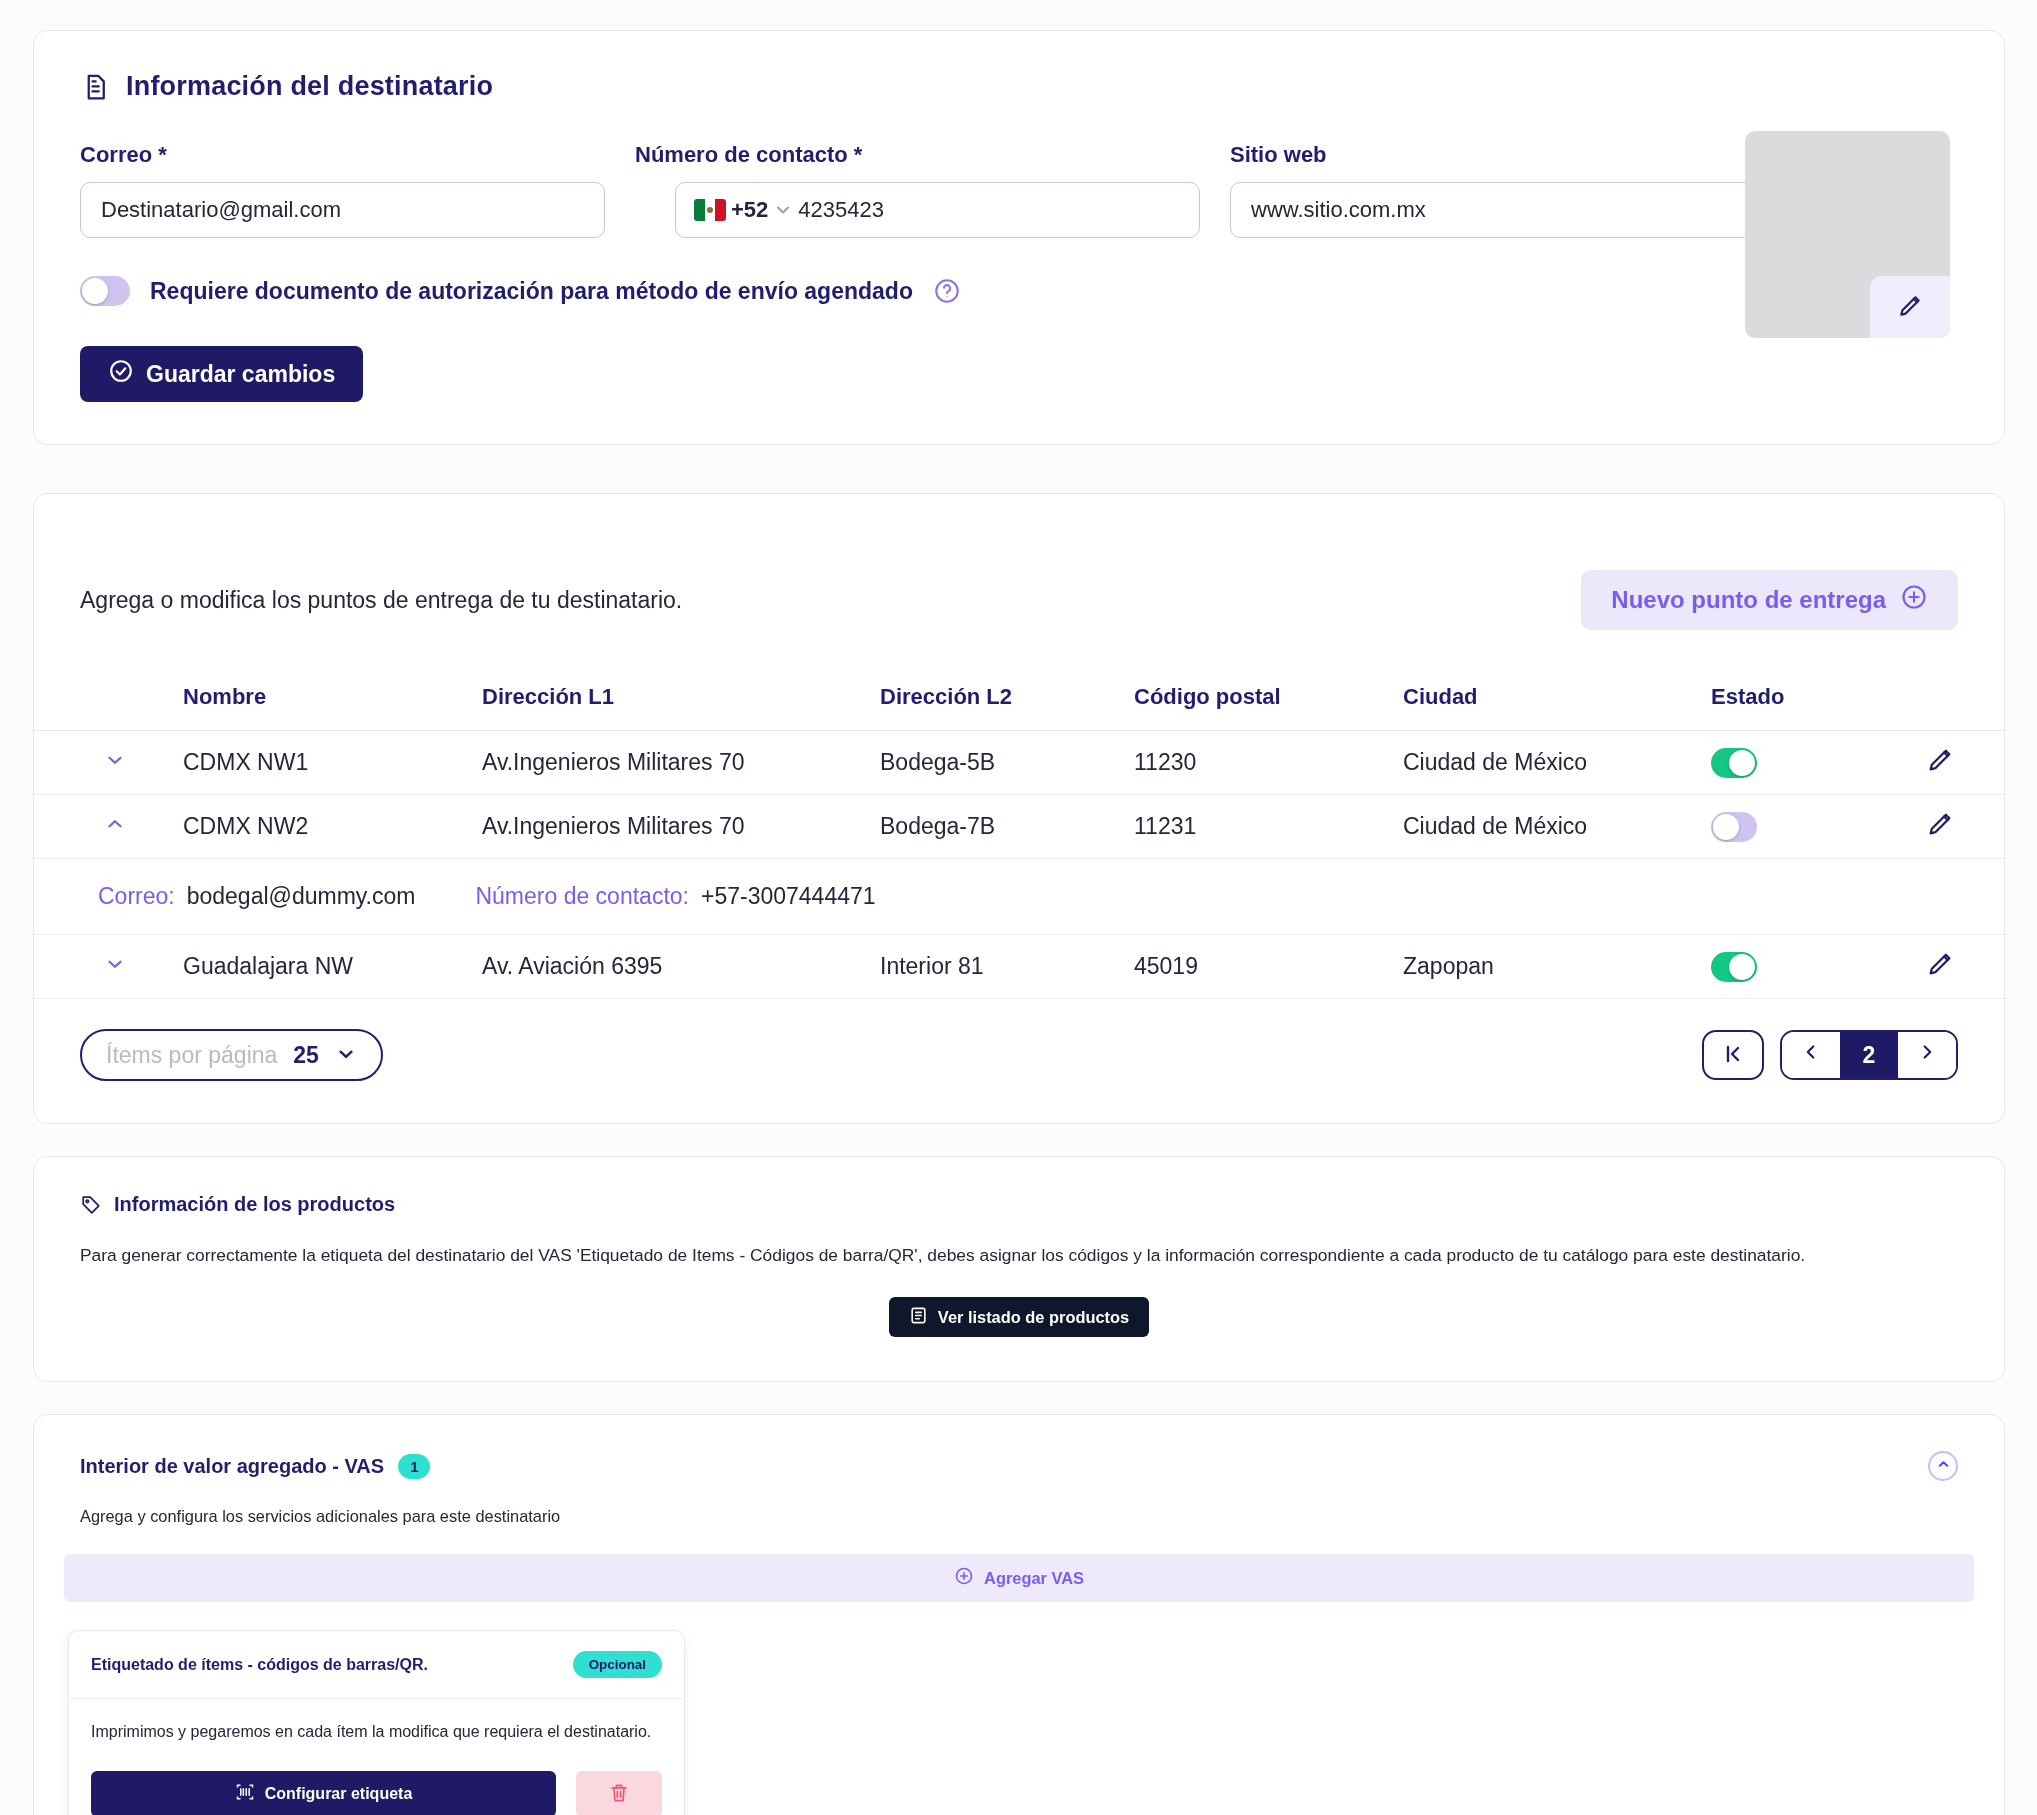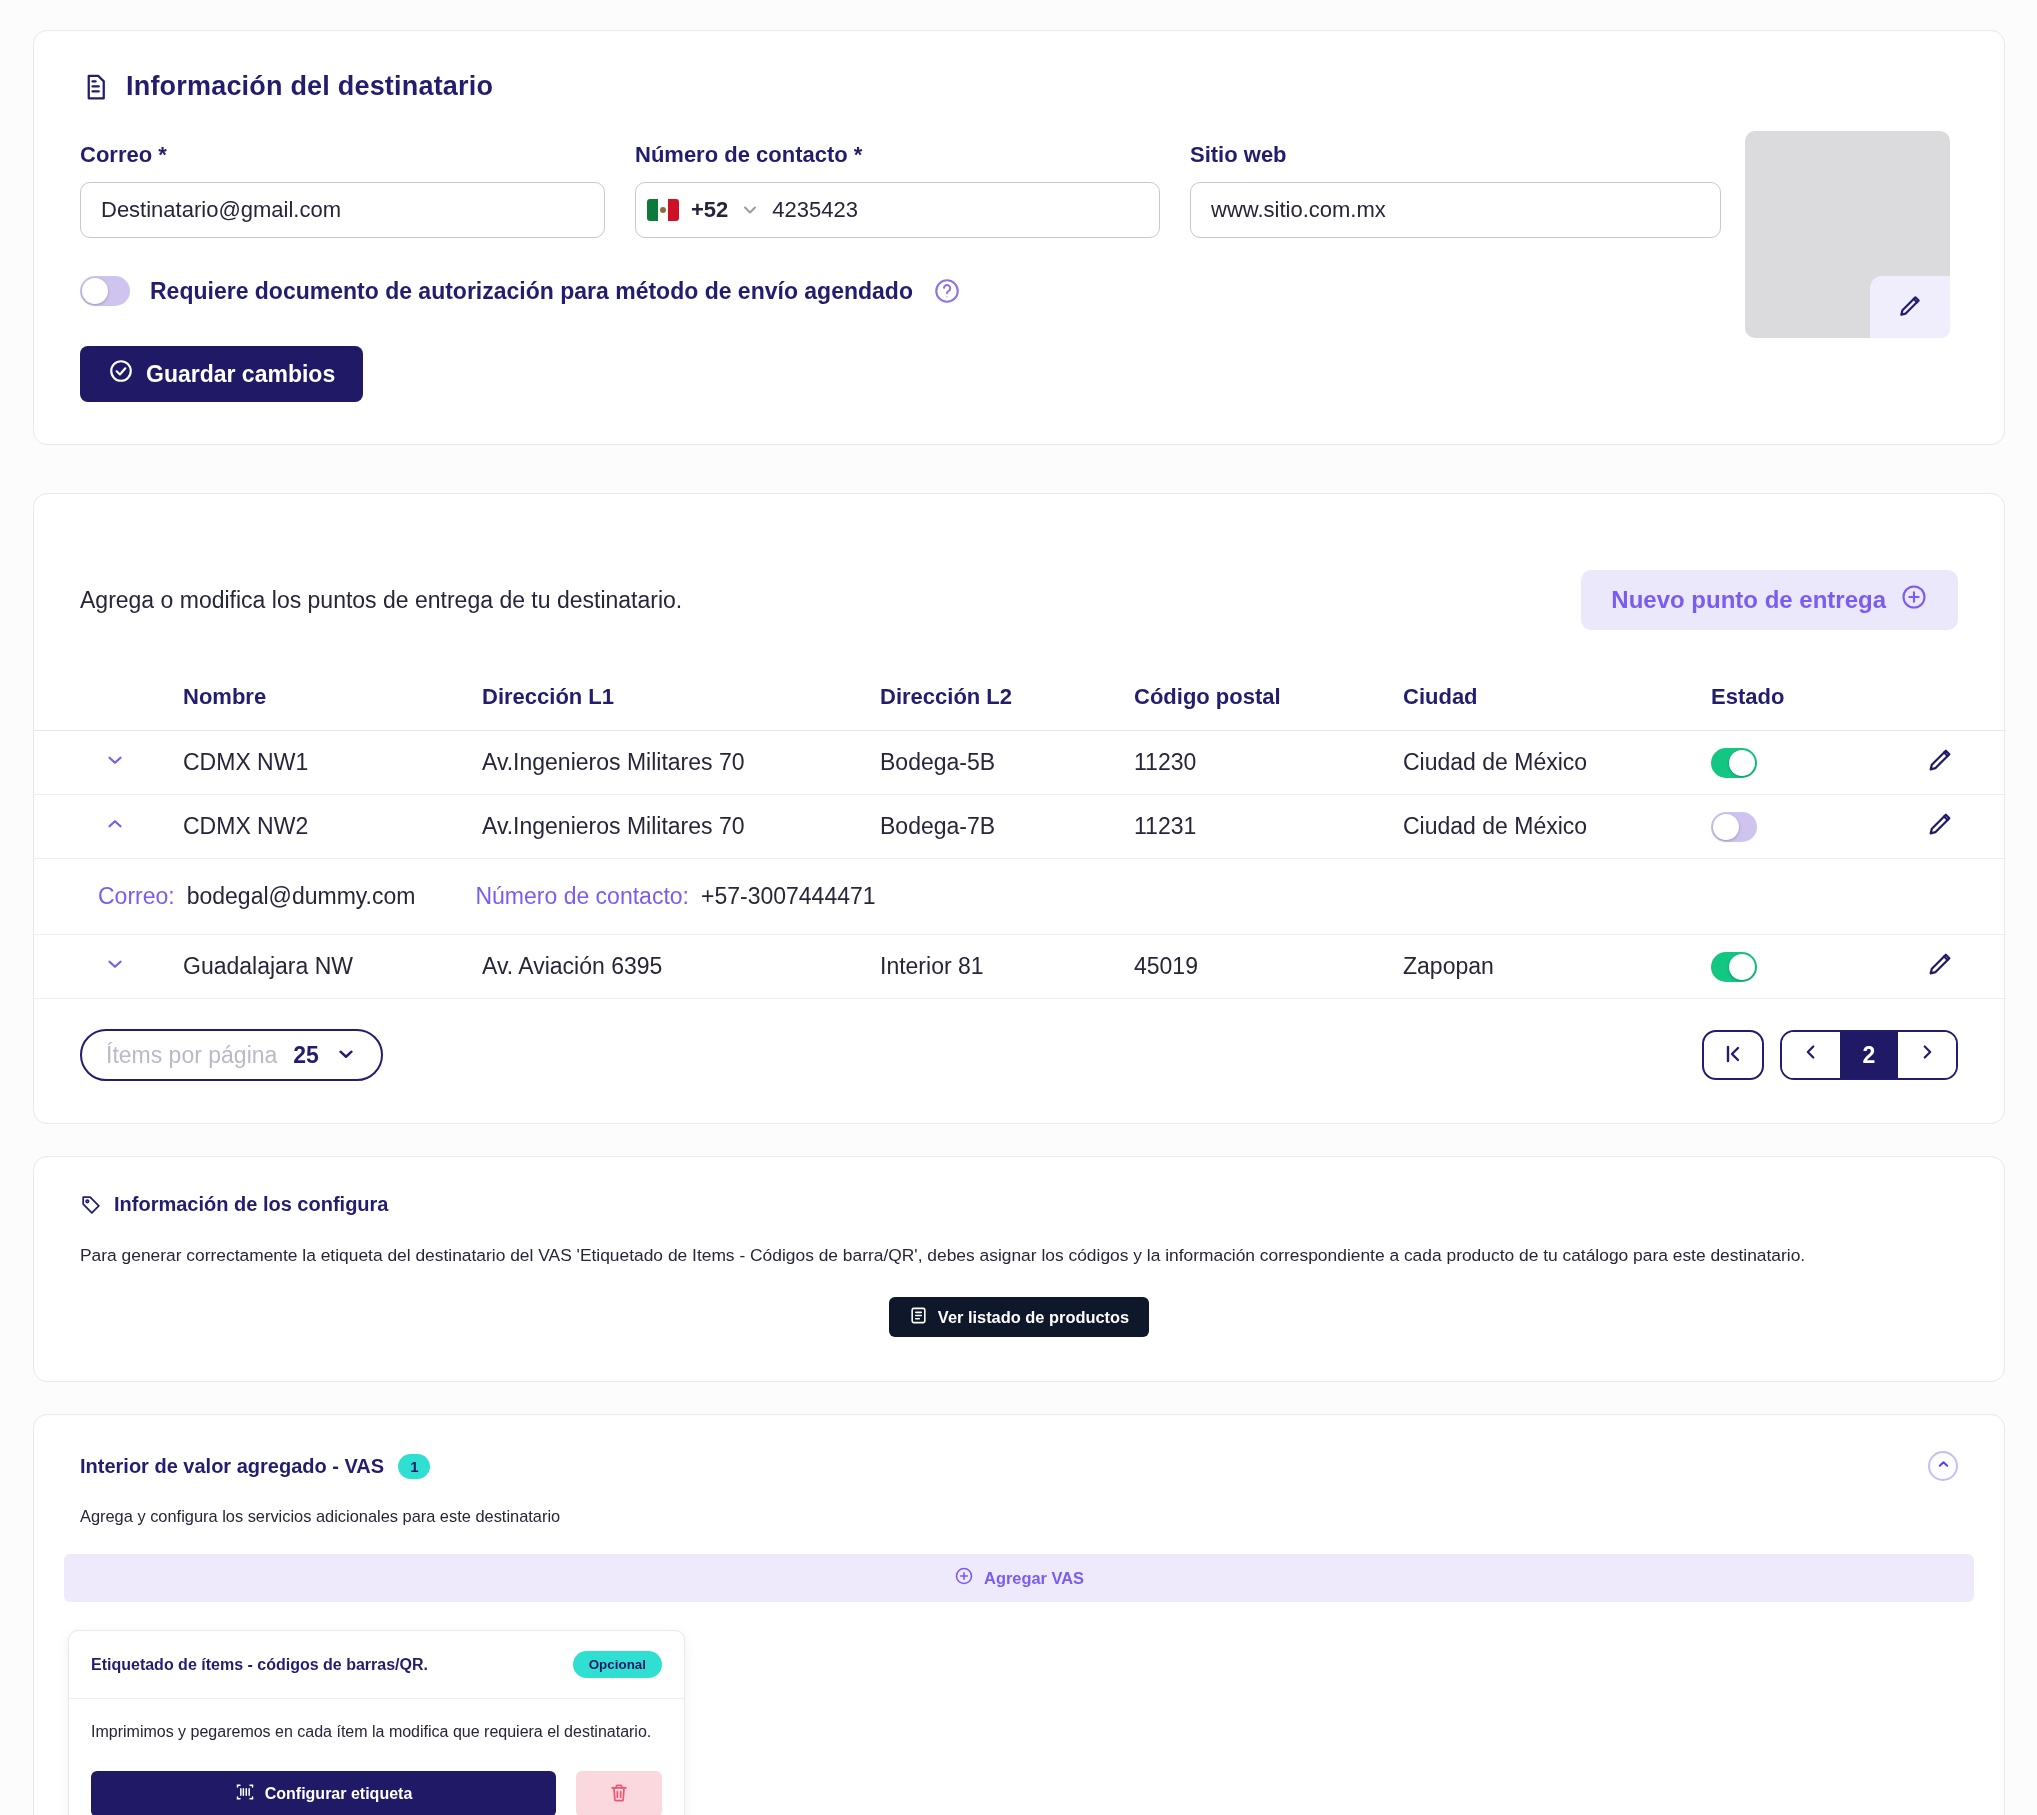--- a/index.html
+++ b/index.html
@@ -25,21 +25,21 @@
   .field { display:flex; flex-direction:column; }
   .field-label { font-size:22px; font-weight:700; color:#221d6e; margin-bottom:14px; }
   .text-input {
     height:56px; border:1.5px solid #c8c8d4; border-radius:10px;
     padding:0 20px; font-size:22px; color:#26253a; background:#fff;
     font-family:"Liberation Sans", sans-serif; outline:none; width:100%;
   }
   .w-email { width:525px; } .w-site { width:531px; }
   .phone-input {
     width:525px; height:56px; border:1.5px solid #c8c8d4; border-radius:10px;
-    display:flex; align-items:center; padding:0 11px; gap:12px; background:#fff;
+    display:flex; align-items:center; padding:0 18px; gap:5px; background:#fff;margin-left:40px;
   }
   .flag { width:32px; height:22px; border-radius:3px; overflow:hidden; display:inline-flex; }
   .dial-code { font-size:22px; font-weight:700; color:#26253a; }
   .phone-number { font-size:22px; color:#26253a; border:none; outline:none; flex:1; min-width:0; font-family:"Liberation Sans", sans-serif; }
   .chev-small { color:#9a9aac; display:inline-flex; }
   .photo-box {
     position:absolute; top:100px; right:54px;
     width:205px; height:207px; background:#dbdbde; border-radius:10px;
   }
   .photo-edit-btn {
@@ -422,21 +422,21 @@
 </section>
 
 <section class="card" id="card-products">
   <div class="small-title-row">
     <span class="title-icon">
       <svg width="22" height="22" viewBox="0 0 24 24" fill="none" stroke="currentColor" stroke-width="1.9" stroke-linecap="round" stroke-linejoin="round">
           <path d="M3.5 3.5h7.6l9.4 9.4-7.6 7.6-9.4-9.4z"></path>
           <circle cx="8" cy="8" r="1.4"></circle>
         </svg>
     </span>
-    <h3 class="small-title">Información de los configura</h3>
+    <h3 class="small-title">Información de los productos</h3>
   </div>
   <p class="products-desc">Para generar correctamente la etiqueta del destinatario del VAS 'Etiquetado de Items - Códigos de barra/QR', debes asignar los códigos y la información correspondiente a cada producto de tu catálogo para este destinatario.</p>
   <button class="btn-products">
     <span>
       <svg width="19" height="19" viewBox="0 0 24 24" fill="none" stroke="currentColor" stroke-width="2" stroke-linecap="round" stroke-linejoin="round">
           <rect x="4" y="3" width="16" height="18" rx="2"></rect>
           <path d="M8.5 8h7M8.5 12h7M8.5 16h4.5"></path>
         </svg>
     </span>
     <span>Ver listado de productos</span>

